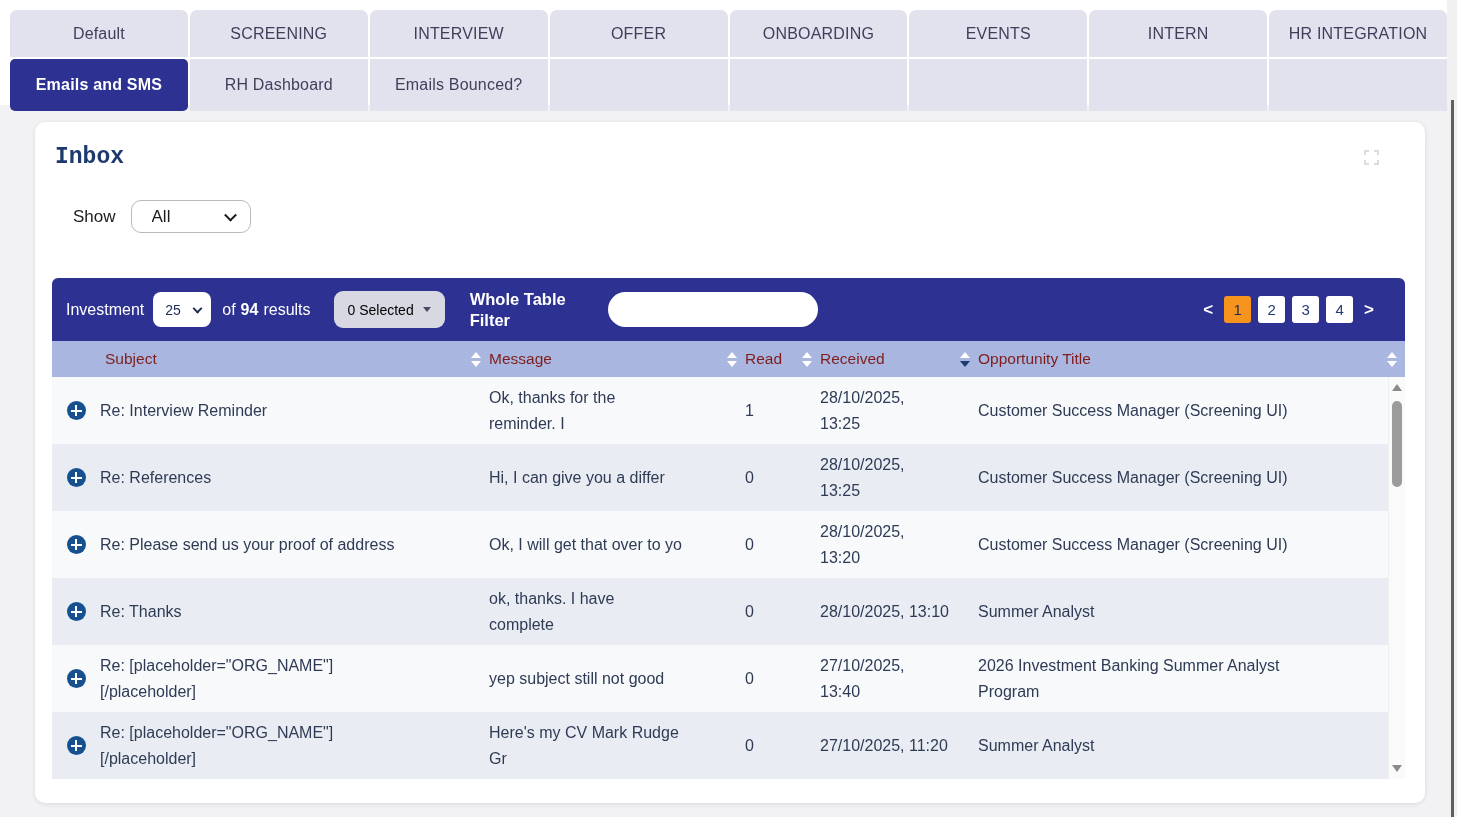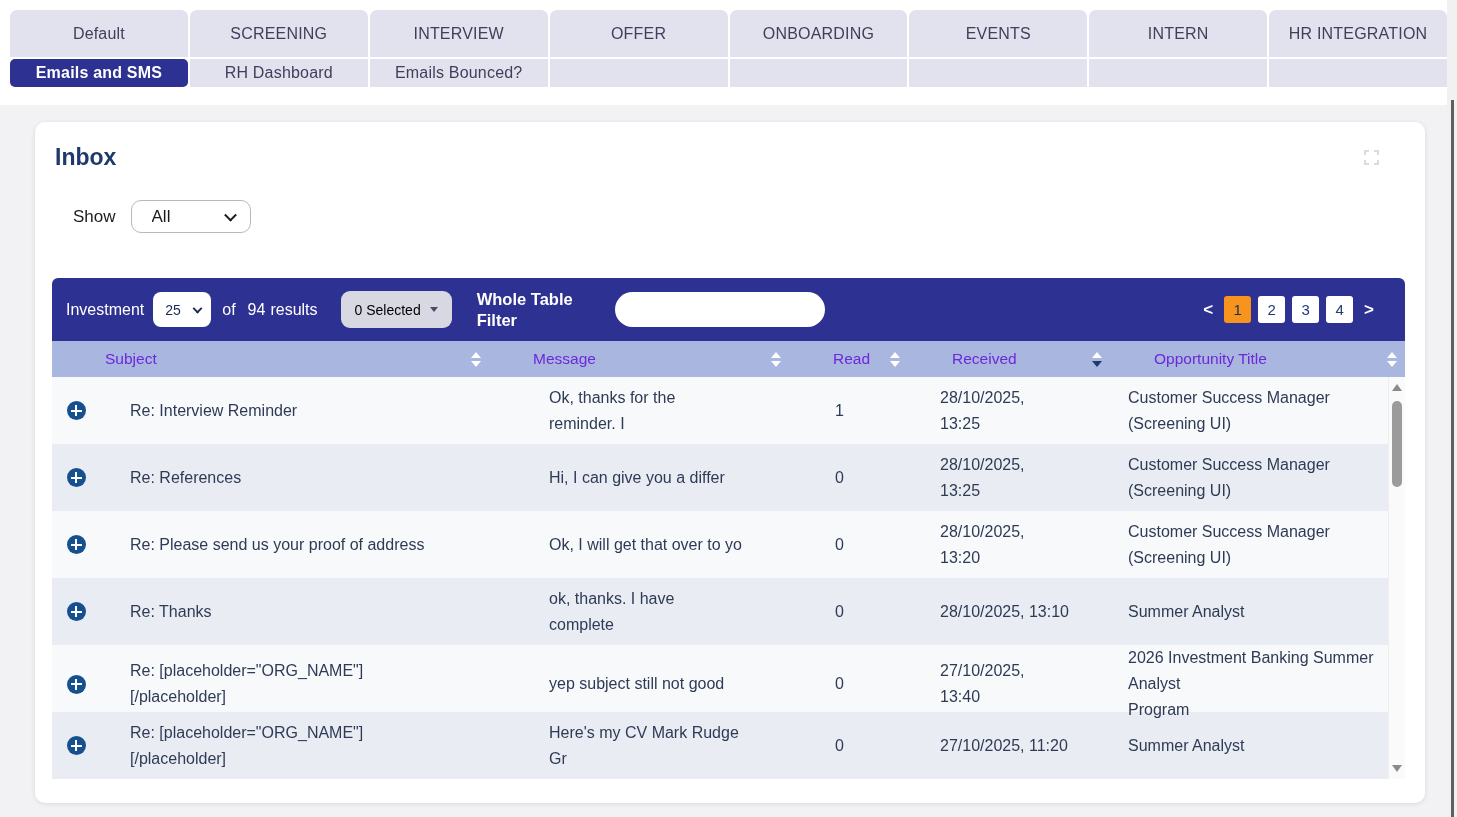--- a/index.html
+++ b/index.html
@@ -18,35 +18,35 @@
     position:absolute; left:10px; top:10px; width:1437px;
     display:grid; grid-template-columns:repeat(8,1fr);
     column-gap:2px; row-gap:2px;
   }
   .tab {
     background:#e2e1ee; color:#413e5a; font-size:16px; letter-spacing:.2px;
     display:flex; align-items:center; justify-content:center;
     height:47px; cursor:pointer;
   }
   .tab.r1 { border-radius:7px 7px 0 0; }
-  .tab.r2 { height:28px; }
+  .tab.r2 { height:52px; }
   .tab.active {
     background:#2d3191; color:#ffffff; font-weight:700; border-radius:5px;
   }
   .tab.empty { cursor:default; }
 
   
   .card {
     position:absolute; left:35px; top:122px; width:1390px; height:681px;
     background:#ffffff; border-radius:10px;
     box-shadow:0 1px 5px rgba(0,0,0,.10);
   }
   .card-title {
     position:absolute; left:20px; top:22px;
-    font-size:23px; font-weight:600; color:#1e3a6d;
+    font-size:23px; font-weight:600; color:#1e3a6d;font-family:Liberation Mono, monospace;
   }
   .expand-icon {
     position:absolute; right:46px; top:28px; width:15px; height:15px;
     background:
       linear-gradient(#dcdcdc,#dcdcdc) left top   / 5px 2px no-repeat,
       linear-gradient(#dcdcdc,#dcdcdc) left top   / 2px 5px no-repeat,
       linear-gradient(#dcdcdc,#dcdcdc) right top  / 5px 2px no-repeat,
       linear-gradient(#dcdcdc,#dcdcdc) right top  / 2px 5px no-repeat,
       linear-gradient(#dcdcdc,#dcdcdc) left bottom/ 5px 2px no-repeat,
       linear-gradient(#dcdcdc,#dcdcdc) left bottom/ 2px 5px no-repeat,
@@ -80,21 +80,21 @@
   .displaying { margin-left:14px; }
   .pagesize-wrap { position:relative; margin-left:9px; }
   select.pagesize {
     appearance:none; -webkit-appearance:none;
     width:58px; height:35px; border:none; border-radius:8px; background:#fff;
     color:#1c2a55; font-size:14px; padding:0 6px 0 12px; cursor:pointer;
     font-family:"Liberation Sans", sans-serif;
   }
   .pagesize-wrap .chev { right:10px; width:7px; height:7px; border-color:#1c2a55; border-width:2px; }
   .of-lbl { margin-left:11px; }
-  .results-num { font-weight:400; margin-left:12px; }
+  .results-num { font-weight:700; margin-left:5px; }
   .results-lbl { margin-left:5px; }
   .selected-btn {
     margin-left:23px; height:37px; padding:0 14px; border:none; border-radius:9px;
     background:#d8d8e2; color:#000000; font-size:14px; display:flex; align-items:center;
     gap:9px; cursor:pointer; font-family:"Liberation Sans", sans-serif;
   }
   .caret-down {
     width:0; height:0; border-left:4.5px solid transparent; border-right:4.5px solid transparent;
     border-top:5.5px solid #4a4a66;
   }
@@ -114,36 +114,36 @@
     width:27px; height:27px; background:#fff; color:#233a73; border-radius:3px;
     display:flex; align-items:center; justify-content:center; font-size:15px; cursor:pointer;
   }
   .pg-num.active { background:#f7941d; color:#1d2a55; }
 
   
   .thead {
     position:absolute; left:17px; top:219px; width:1353px; height:36px;
     background:#a9b6df;
     display:grid; grid-template-columns:437px 256px 75px 158px 1fr;
-    align-items:center; font-size:15.5px; color:#6d28d9;gap:44px;
+    align-items:center; font-size:15.5px; color:#7f1d1d;
   }
   .th { display:flex; align-items:center; height:100%; padding-right:8px; cursor:pointer; }
   .th .t { flex:0 0 auto; }
   .th .sp { flex:1; }
   .th.subject { padding-left:53px; }
   .th.message { padding-left:0; }
   .sort { display:flex; flex-direction:column; align-items:center; gap:3px; margin-left:6px; }
   .s-up { width:0; height:0; border-left:5px solid transparent; border-right:5px solid transparent; border-bottom:6px solid #fff; }
   .s-down { width:0; height:0; border-left:5px solid transparent; border-right:5px solid transparent; border-top:6px solid #fff; }
   .s-down.active { border-top-color:#1d3b6d; }
 
   .tbody { position:absolute; left:17px; top:255px; width:1336px; }
   .trow {
     display:grid; grid-template-columns:48px 389px 256px 75px 158px 1fr;
-    align-items:center; height:67px; font-size:16px; color:#2f3b55;gap:30px;
+    align-items:center; height:67px; font-size:16px; color:#2f3b55;
   }
   .trow.odd  { background:#f7f9fb; }
   .trow.even { background:#e9edf3; }
   .cell { white-space:pre-line; line-height:26px; padding-right:10px; }
   .cell-expand { display:flex; justify-content:center; padding-right:0; }
   .plus-icon { width:19px; height:19px; border-radius:50%; background:#17508f; position:relative; cursor:pointer; }
   .plus-icon::before { content:""; position:absolute; left:4px; right:4px; top:8.5px; height:2px; background:#fff; }
   .plus-icon::after  { content:""; position:absolute; top:4px; bottom:4px; left:8.5px; width:2px; background:#fff; }
 
   

